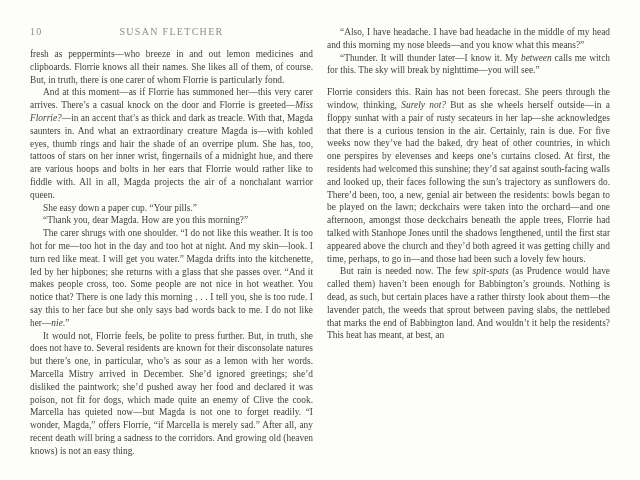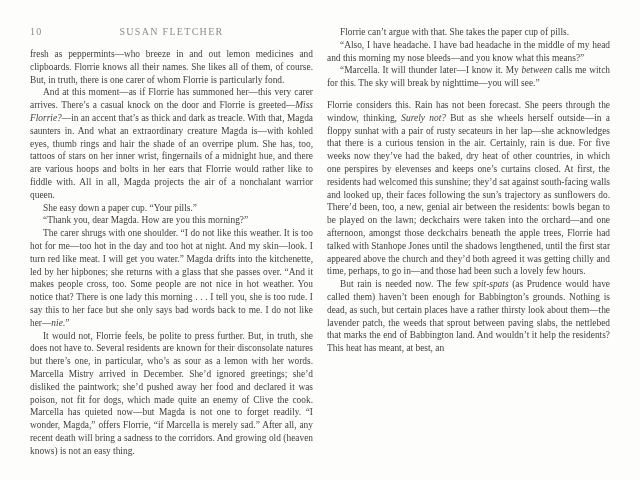--- a/index.html
+++ b/index.html
@@ -65,21 +65,20 @@
         <p class="para indent"><span>And at this moment—as if Florrie has summoned her—this very carer arrives. There’s a casual knock on the door and Florrie is greeted—</span><em>Miss Florrie?</em><span>—in an accent that’s as thick and dark as treacle. With that, Magda saunters in. And what an extraordinary creature Magda is—with kohled eyes, thumb rings and hair the shade of an overripe plum. She has, too, tattoos of stars on her inner wrist, fingernails of a midnight hue, and there are various hoops and bolts in her ears that Florrie would rather like to fiddle with. All in all, Magda projects the air of a nonchalant warrior queen.</span></p>
         <p class="para indent"><span>She easy down a paper cup. “Your pills.”</span></p>
         <p class="para indent"><span>“Thank you, dear Magda. How are you this morning?”</span></p>
         <p class="para indent"><span>The carer shrugs with one shoulder. “I do not like this weather. It is too hot for me—too hot in the day and too hot at night. And my skin—look. I turn red like meat. I will get you water.” Magda drifts into the kitchenette, led by her hipbones; she returns with a glass that she passes over. “And it makes people cross, too. Some people are not nice in hot weather. You notice that? There is one lady this morning . . . I tell you, she is too rude. I say this to her face but she only says bad words back to me. I do not like her—</span><em>nie</em><span>.”</span></p>
         <p class="para indent"><span>It would not, Florrie feels, be polite to press further. But, in truth, she does not have to. Several residents are known for their disconsolate natures but there’s one, in particular, who’s as sour as a lemon with her words. Marcella Mistry arrived in December. She’d ignored greetings; she’d disliked the paintwork; she’d pushed away her food and declared it was poison, not fit for dogs, which made quite an enemy of Clive the cook. Marcella has quieted now—but Magda is not one to forget readily. “I wonder, Magda,” offers Florrie, “if Marcella is merely sad.” After all, any recent death will bring a sadness to the corridors. And growing old (heaven knows) is not an easy thing.</span></p>
       </div>
   </div>
 
   <div class="page">
     <div class="page-body" id="right-body">
-        <p class="para indent"><span>Florrie can’t argue with that. She takes the paper cup of pills.</span></p>
         <p class="para indent"><span>“Also, I have headache. I have bad headache in the middle of my head and this morning my nose bleeds—and you know what this means?”</span></p>
-        <p class="para indent"><span>“Marcella. It will thunder later—I know it. My </span><em>between</em><span> calls me witch for this. The sky will break by nighttime—you will see.”</span></p>
+        <p class="para indent"><span>“Thunder. It will thunder later—I know it. My </span><em>between</em><span> calls me witch for this. The sky will break by nighttime—you will see.”</span></p>
         <p class="para section-break"><span>Florrie considers this. Rain has not been forecast. She peers through the window, thinking, </span><em>Surely not?</em><span> But as she wheels herself outside—in a floppy sunhat with a pair of rusty secateurs in her lap—she acknowledges that there is a curious tension in the air. Certainly, rain is due. For five weeks now they’ve had the baked, dry heat of other countries, in which one perspires by elevenses and keeps one’s curtains closed. At first, the residents had welcomed this sunshine; they’d sat against south-facing walls and looked up, their faces following the sun’s trajectory as sunflowers do. There’d been, too, a new, genial air between the residents: bowls began to be played on the lawn; deckchairs were taken into the orchard—and one afternoon, amongst those deckchairs beneath the apple trees, Florrie had talked with Stanhope Jones until the shadows lengthened, until the first star appeared above the church and they’d both agreed it was getting chilly and time, perhaps, to go in—and those had been such a lovely few hours.</span></p>
         <p class="para indent"><span>But rain is needed now. The few </span><em>spit-spats</em><span> (as Prudence would have called them) haven’t been enough for Babbington’s grounds. Nothing is dead, as such, but certain places have a rather thirsty look about them—the lavender patch, the weeds that sprout between paving slabs, the nettlebed that marks the end of Babbington land. And wouldn’t it help the residents? This heat has meant, at best, an</span></p>
       </div>
   </div>
 
 </div>
 
 </body></html>

